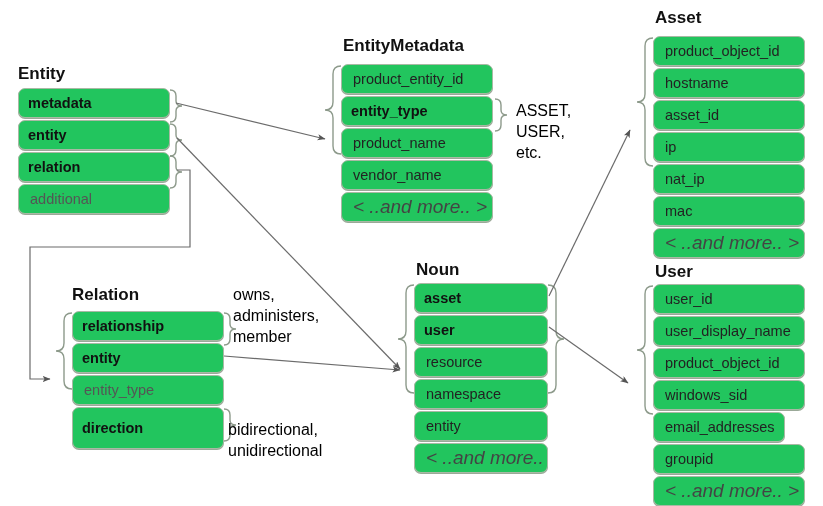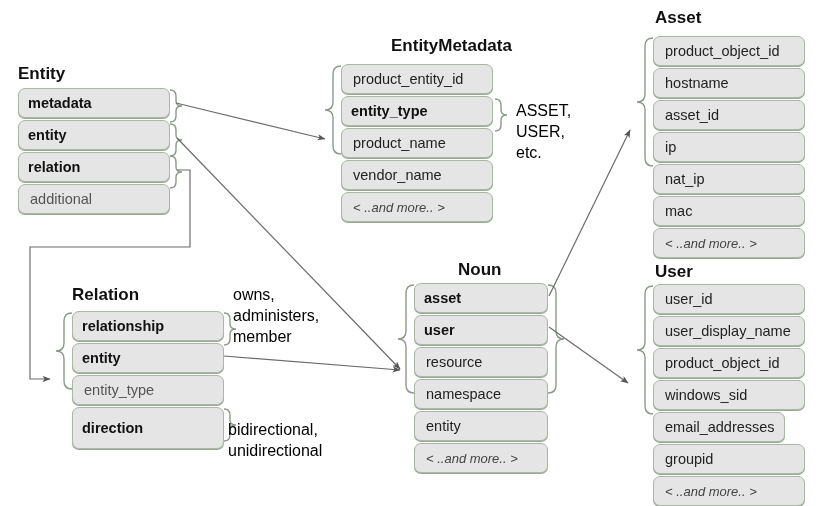--- a/index.html
+++ b/index.html
@@ -10,34 +10,34 @@
   }
   #canvas{position:absolute;left:0;top:0;width:823px;height:506px;}
   svg.wires{position:absolute;left:0;top:0;width:823px;height:506px;pointer-events:none;}
   .grp-title{
     position:absolute;font-weight:bold;font-size:17px;color:#111;
     white-space:nowrap;letter-spacing:0px;
   }
   .field{
     position:absolute;
     box-sizing:border-box;
-    background:#e5e5e5;
+    background:#22c55e;
     border:1px solid #a9b9a4;
     border-radius:7px;
     box-shadow:0 1px 0 0 #9aa998;
     display:flex;align-items:center;
     padding-left:11px;
     font-size:14.5px;
     color:#222;
     white-space:nowrap;
     overflow:hidden;
   }
   .field.bold{font-weight:bold;color:#111;padding-left:9px;}
   .field.muted{color:#555;}
-  .field.more{color:#444;font-style:italic;font-size:13px;}
+  .field.more{color:#444;font-style:italic;font-size:19px;}
 
   .annot{
     position:absolute;font-size:16px;color:#000000;line-height:1.32;
     white-space:pre;
   }
 </style>
 </head>
 <body>
 
 <div id="canvas">
@@ -89,21 +89,21 @@
       <path d="M549,327 L628,383" marker-end="url(#arrow)"></path>
     </g>
   </svg>
 
   <div id="groups-layer">
       <div class="grp-title" style="left: 18px; top: 64px;">Entity</div>
       <div class="field bold" style="left: 18px; top: 88px; width: 152px; height: 30px;">metadata</div>
       <div class="field bold" style="left: 18px; top: 120px; width: 152px; height: 30px;">entity</div>
       <div class="field bold" style="left: 18px; top: 152px; width: 152px; height: 30px;">relation</div>
       <div class="field muted" style="left: 18px; top: 184px; width: 152px; height: 30px;">additional</div>
-      <div class="grp-title" style="left: 343px; top: 36px; margin-left: 48px;">EntityMetadata</div>
+      <div class="grp-title" style="left: 343px; top: 36px;">EntityMetadata</div>
       <div class="field" style="left: 341px; top: 64px; width: 152px; height: 30px;">product_entity_id</div>
       <div class="field bold" style="left: 341px; top: 96px; width: 152px; height: 30px;">entity_type</div>
       <div class="field" style="left: 341px; top: 128px; width: 152px; height: 30px;">product_name</div>
       <div class="field" style="left: 341px; top: 160px; width: 152px; height: 30px;">vendor_name</div>
       <div class="field more" style="left: 341px; top: 192px; width: 152px; height: 30px;">&lt; ..and more.. &gt;</div>
       <div class="grp-title" style="left: 655px; top: 8px;">Asset</div>
       <div class="field" style="left: 653px; top: 36px; width: 152px; height: 30px;">product_object_id</div>
       <div class="field" style="left: 653px; top: 68px; width: 152px; height: 30px;">hostname</div>
       <div class="field" style="left: 653px; top: 100px; width: 152px; height: 30px;">asset_id</div>
       <div class="field" style="left: 653px; top: 132px; width: 152px; height: 30px;">ip</div>
@@ -111,21 +111,21 @@
       <div class="field" style="left: 653px; top: 196px; width: 152px; height: 30px;">mac</div>
       <div class="field more" style="left: 653px; top: 228px; width: 152px; height: 30px;">&lt; ..and more.. &gt;</div>
       <div class="grp-title" style="left: 655px; top: 262px;">User</div>
       <div class="field" style="left: 653px; top: 284px; width: 152px; height: 30px;">user_id</div>
       <div class="field" style="left: 653px; top: 316px; width: 152px; height: 30px;">user_display_name</div>
       <div class="field" style="left: 653px; top: 348px; width: 152px; height: 30px;">product_object_id</div>
       <div class="field" style="left: 653px; top: 380px; width: 152px; height: 30px;">windows_sid</div>
       <div class="field" style="left: 653px; top: 412px; width: 132px; height: 30px;">email_addresses</div>
       <div class="field" style="left: 653px; top: 444px; width: 152px; height: 30px;">groupid</div>
       <div class="field more" style="left: 653px; top: 476px; width: 152px; height: 30px;">&lt; ..and more.. &gt;</div>
-      <div class="grp-title" style="left: 416px; top: 260px; margin-left: 42px;">Noun</div>
+      <div class="grp-title" style="left: 416px; top: 260px;">Noun</div>
       <div class="field bold" style="left: 414px; top: 283px; width: 134px; height: 30px;">asset</div>
       <div class="field bold" style="left: 414px; top: 315px; width: 134px; height: 30px;">user</div>
       <div class="field" style="left: 414px; top: 347px; width: 134px; height: 30px;">resource</div>
       <div class="field" style="left: 414px; top: 379px; width: 134px; height: 30px;">namespace</div>
       <div class="field" style="left: 414px; top: 411px; width: 134px; height: 30px;">entity</div>
       <div class="field more" style="left: 414px; top: 443px; width: 134px; height: 30px;">&lt; ..and more.. &gt;</div>
       <div class="grp-title" style="left: 72px; top: 285px;">Relation</div>
       <div class="field bold" style="left: 72px; top: 311px; width: 152px; height: 30px;">relationship</div>
       <div class="field bold" style="left: 72px; top: 343px; width: 152px; height: 30px;">entity</div>
       <div class="field muted" style="left: 72px; top: 375px; width: 152px; height: 30px;">entity_type</div>

